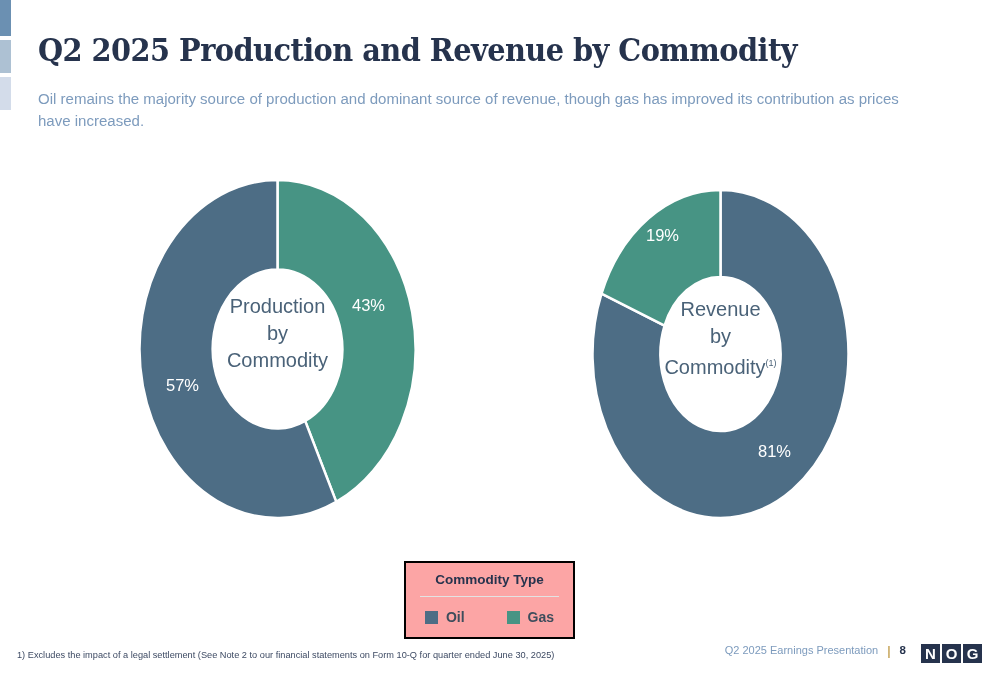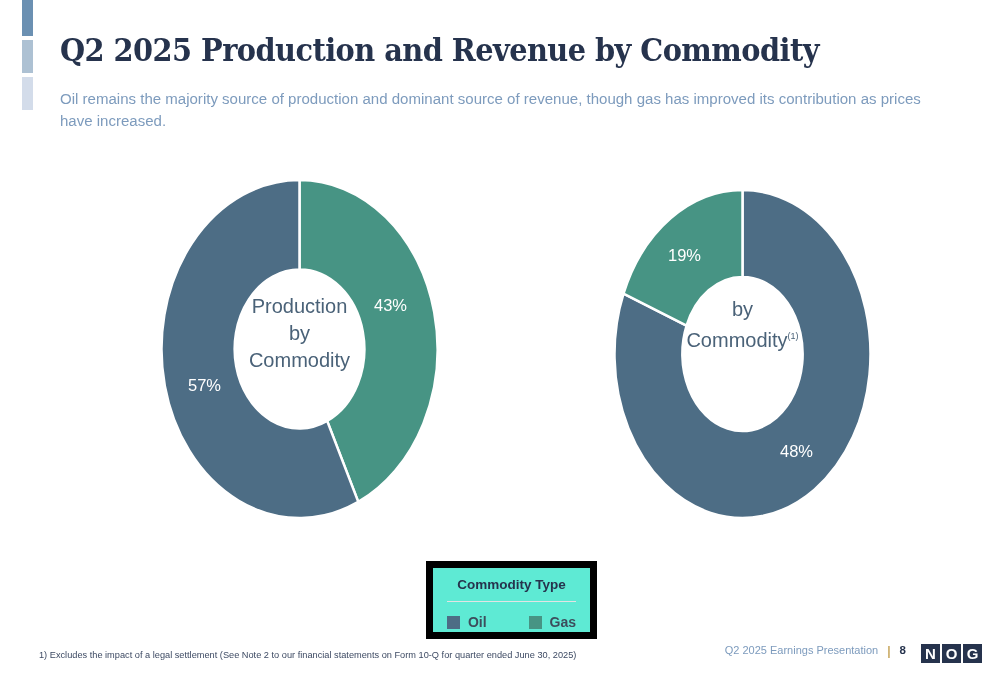--- a/index.html
+++ b/index.html
@@ -3,21 +3,21 @@
 <meta charset="utf-8">
 <style>
   html,body{margin:0;padding:0;}
   body{
     width:1000px;height:685px;
     background:#ffffff;
     font-family:"Liberation Sans", sans-serif;
     overflow:hidden;
     position:relative;
   }
-  .slide{position:absolute;inset:0;margin-left:22px;}
+  .slide{position:absolute;inset:0;}
 
   
   .accent{position:absolute;left:0;width:11px;}
   .accent-1{top:0;height:36px;background:#6b90b2;}
   .accent-2{top:40px;height:33px;background:#adc1d3;}
   .accent-3{top:77px;height:33px;background:#d3dcea;}
 
   
   .title{
     position:absolute;left:38px;top:32px;
@@ -59,22 +59,22 @@
     white-space:nowrap;
   }
 
   #chart-production{left:139px;top:180px;width:277px;height:340px;}
   #chart-revenue{left:592px;top:190px;width:257px;height:330px;}
 
   
   .legend{
     position:absolute;left:404px;top:561px;
     width:171px;height:78px;
-    background:#5eead4;
-    border:7px solid #000000;
+    background:#fca5a5;
+    border:2px solid #000000;
     box-sizing:border-box;
   }
   .legend-title{
     text-align:center;
     font-size:13.5px;
     font-weight:bold;
     color:#26334d;
     margin-top:9px;
   }
   .legend-divider{
@@ -140,25 +140,26 @@
   </div>
 
   <div class="chart" id="chart-revenue">
     <svg width="257" height="330" viewBox="0 0 257 330">
       <g id="rev-slices">
           <path d="M 128.5 0 A 128 164 0 1 1 9.488609806303842 103.62757335971276 L 72.56464660896282 135.624959479065 A 60.16 77.08 0 1 0 128.5 86.92 Z" fill="#4d6d85" stroke="#ffffff" stroke-width="2.5"></path>
           <path d="M 9.488609806303842 103.62757335971276 A 128 164 0 0 1 128.49999999999997 0 L 128.5 86.92 A 60.16 77.08 0 0 0 72.56464660896282 135.624959479065 Z" fill="#479484" stroke="#ffffff" stroke-width="2.5"></path>
         </g>
     </svg>
     <div class="donut-center" style="top:106px;">
+      <div>Revenue</div>
       <div>by</div>
       <div><span>Commodity</span><sup>(1)</sup></div>
     </div>
-    <div class="pct" style="left:54px;top:56px;">19%</div>
-    <div class="pct" style="left:166px;top:252px;">48%</div>
+    <div class="pct" style="left:54px;top:36px;">19%</div>
+    <div class="pct" style="left:166px;top:252px;">81%</div>
   </div>
 
   <div class="legend">
     <div class="legend-title">Commodity Type</div>
     <div class="legend-divider"></div>
     <div class="legend-items">
       <div class="legend-item">
         <span class="swatch" style="background:#4d6d85;"></span>
         <span class="legend-label">Oil</span>
       </div>

